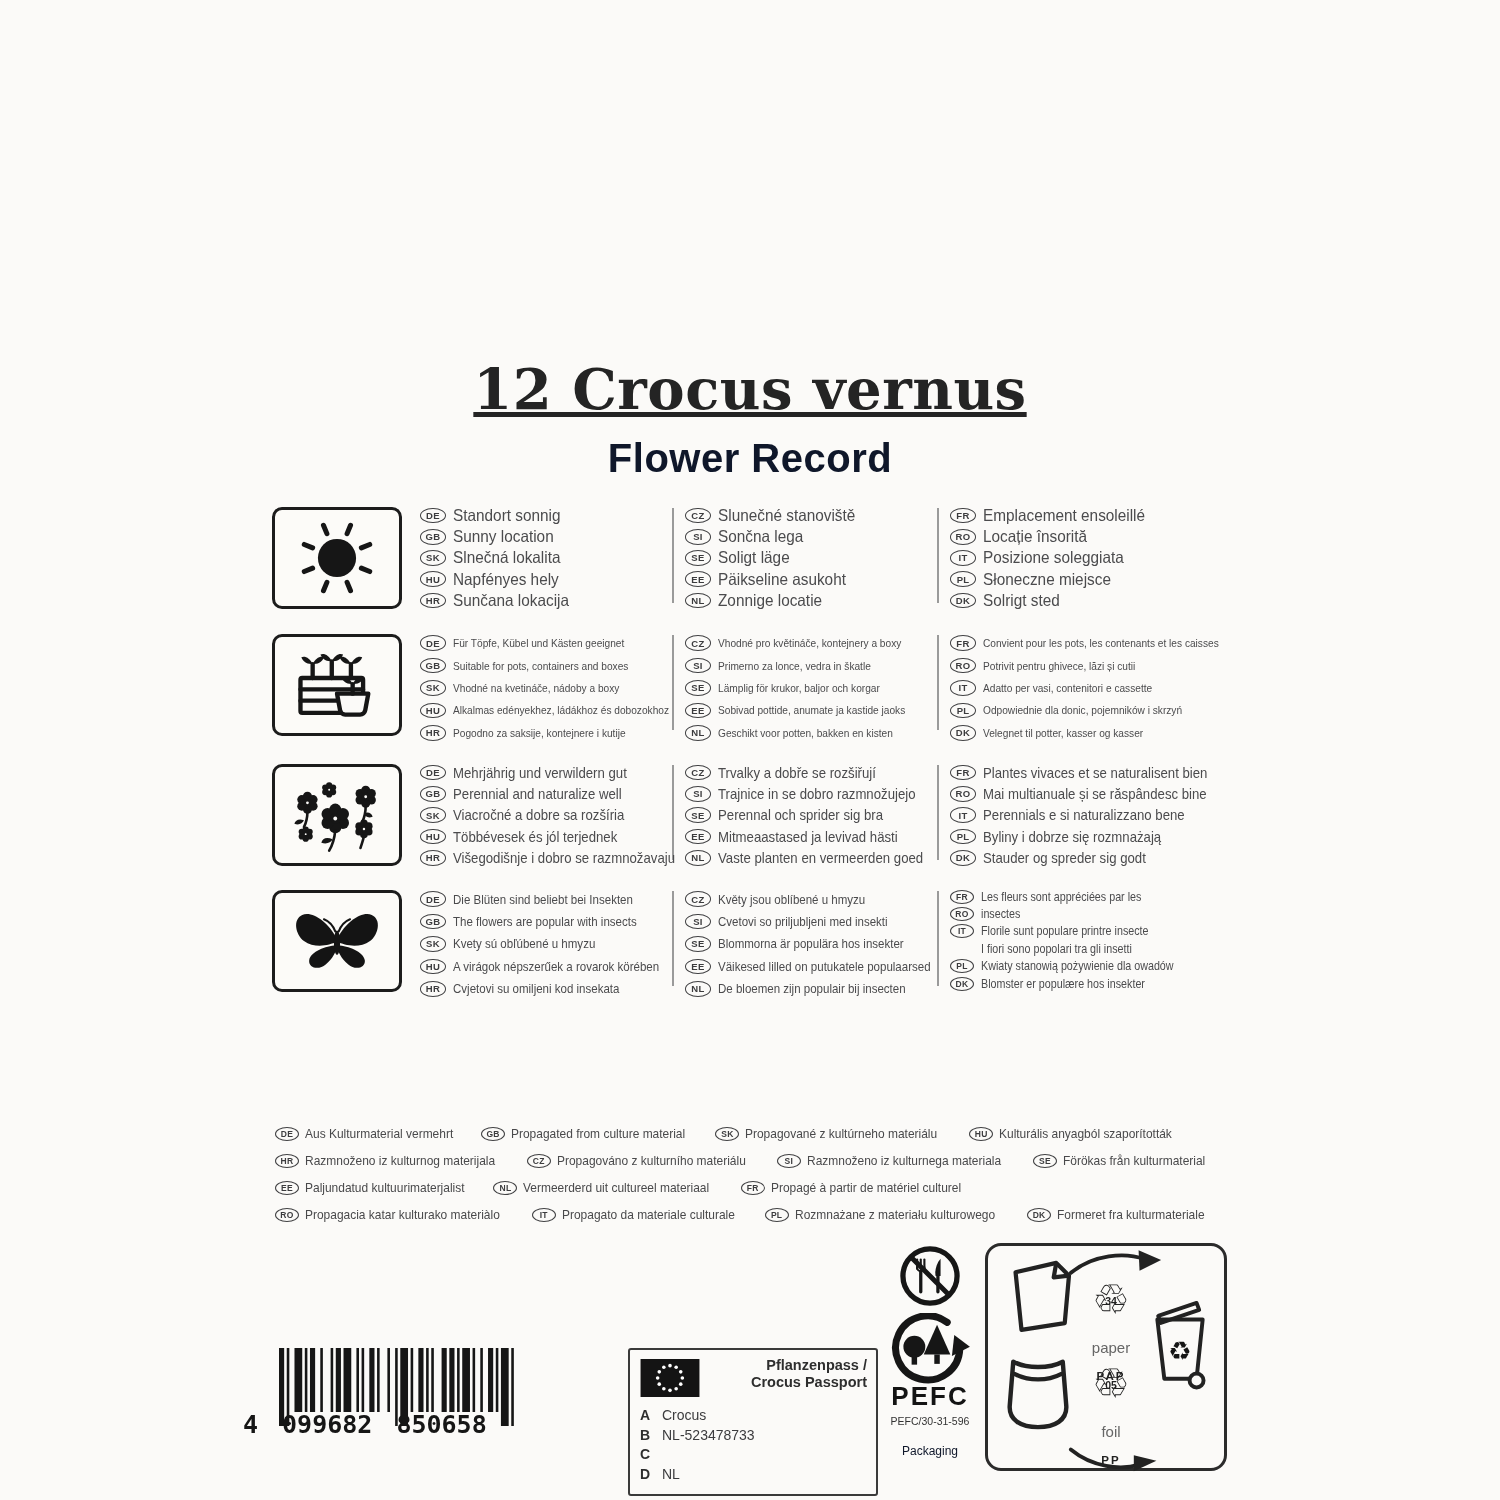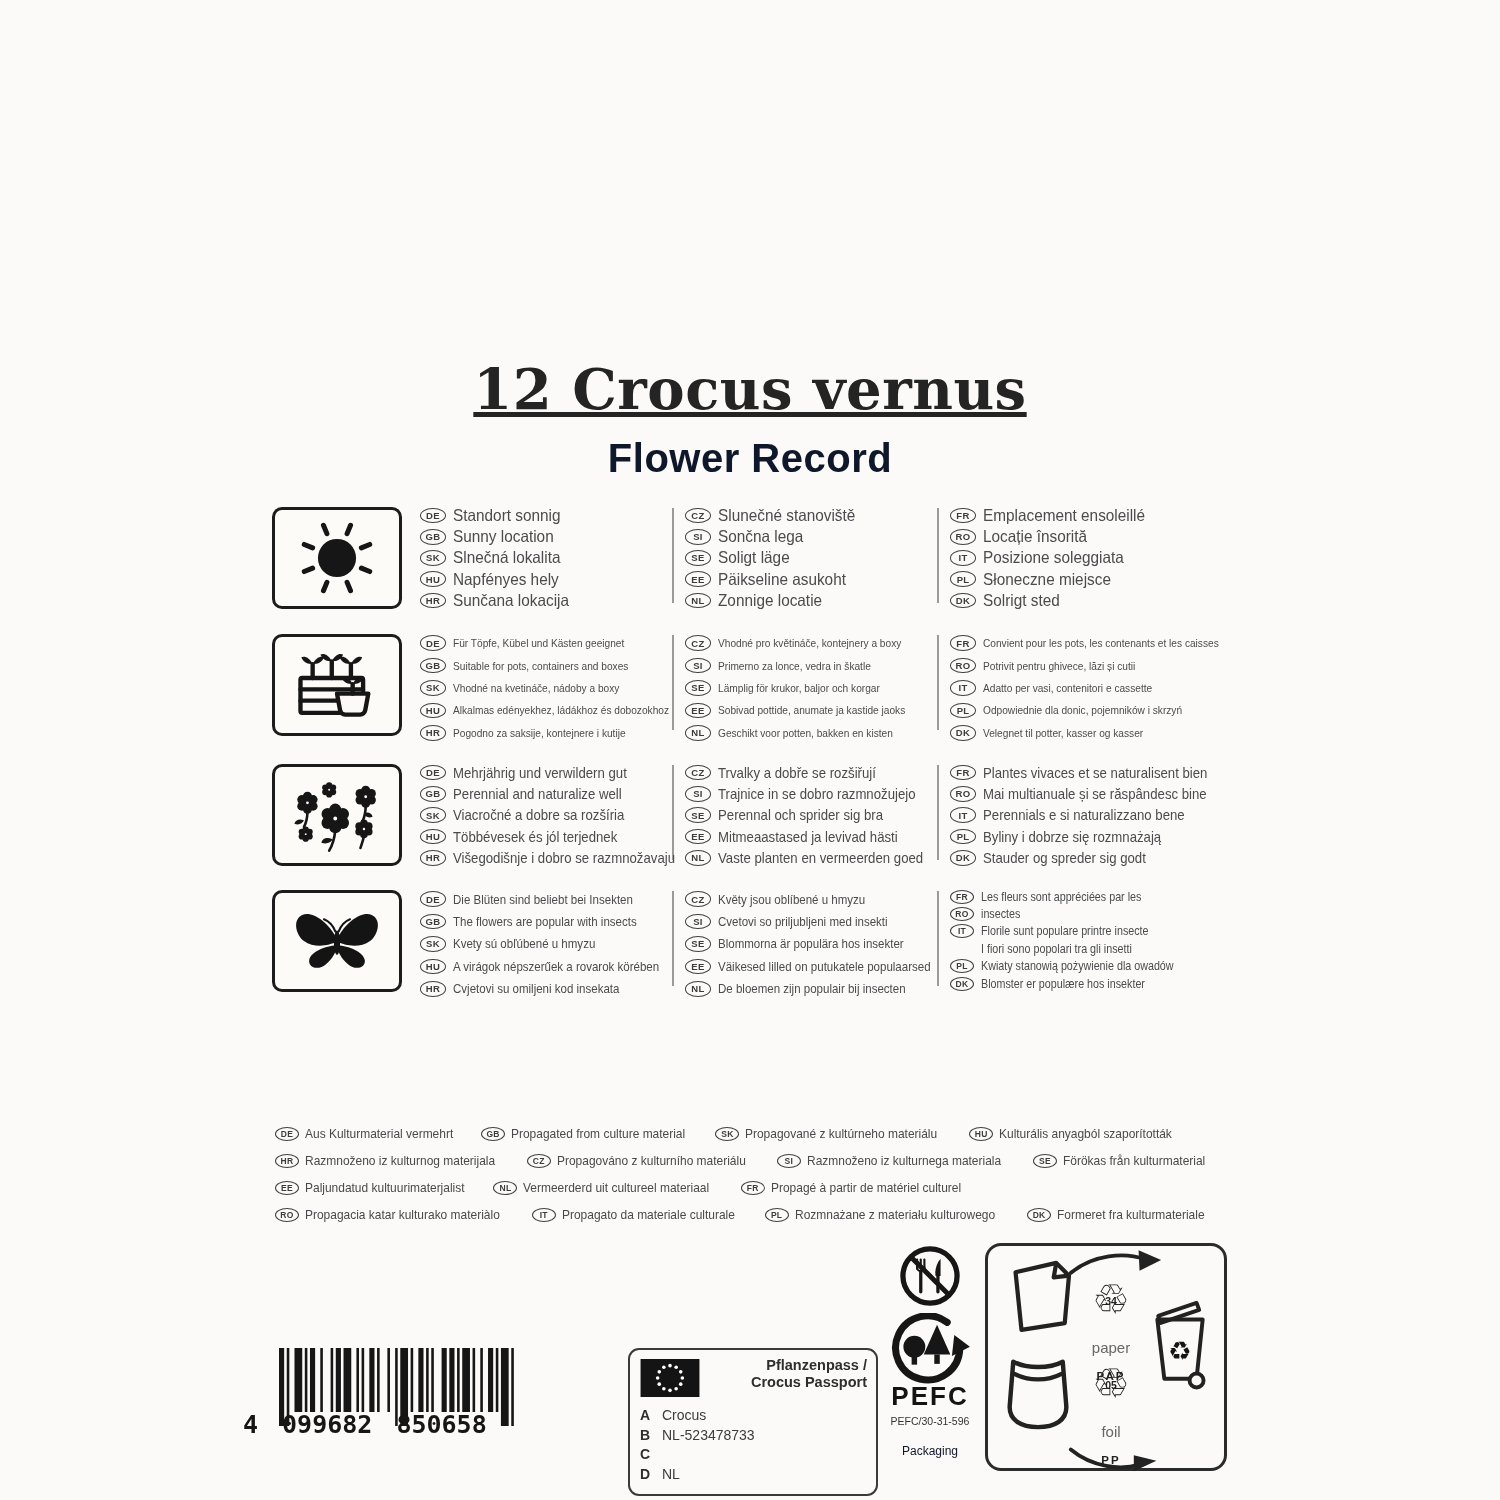--- a/index.html
+++ b/index.html
@@ -39,21 +39,21 @@
   .pseg .ptxt{font-size:13px;white-space:nowrap;transform:scaleX(.92);transform-origin:0 50%;color:#49494b;}
   
   .address{position:absolute;left:275px;top:1228px;font-size:20px;line-height:26.5px;color:#434345;}
   .company{font-weight:bold;font-size:20.5px;color:#333;}
   
   .barcode-wrap{position:absolute;left:243px;top:1348px;width:290px;height:100px;}
   #barcode-svg{position:absolute;left:36px;top:0;width:240px;height:78px;}
   .bc-digits{position:absolute;left:0;top:62px;display:flex;gap:24px;
              font-family:"DejaVu Sans Mono",monospace;font-weight:bold;font-size:25px;color:#161616;}
   
-  .passport{position:absolute;left:628px;top:1348px;width:246px;height:144px;border:2px solid #3a3a3a;border-radius:11px;}
+  .passport{position:absolute;left:628px;top:1348px;width:246px;height:144px;border:2px solid #3a3a3a;border-radius:3px;}
   #eu-flag{position:absolute;left:10px;top:9px;width:60px;height:38px;}
   .pp-title{position:absolute;right:9px;top:7px;text-align:right;font-weight:bold;font-size:14.5px;line-height:17px;color:#2e2e2e;}
   .pp-rows{position:absolute;left:10px;top:57px;font-size:14px;color:#3c3c3e;}
   .pp-row{min-height:19.5px;}
   .pp-key{display:inline-block;width:22px;font-weight:bold;color:#2e2e2e;}
   
   .side-col{position:absolute;left:878px;top:1243px;width:104px;text-align:center;}
   .nf{width:66px;height:66px;display:block;margin:0 auto;}
   .pefc-mark{width:82px;height:72px;display:block;margin:4px auto 0;}
   .pefc-name{font-size:26px;font-weight:bold;letter-spacing:2px;color:#141414;margin-top:-4px;}

